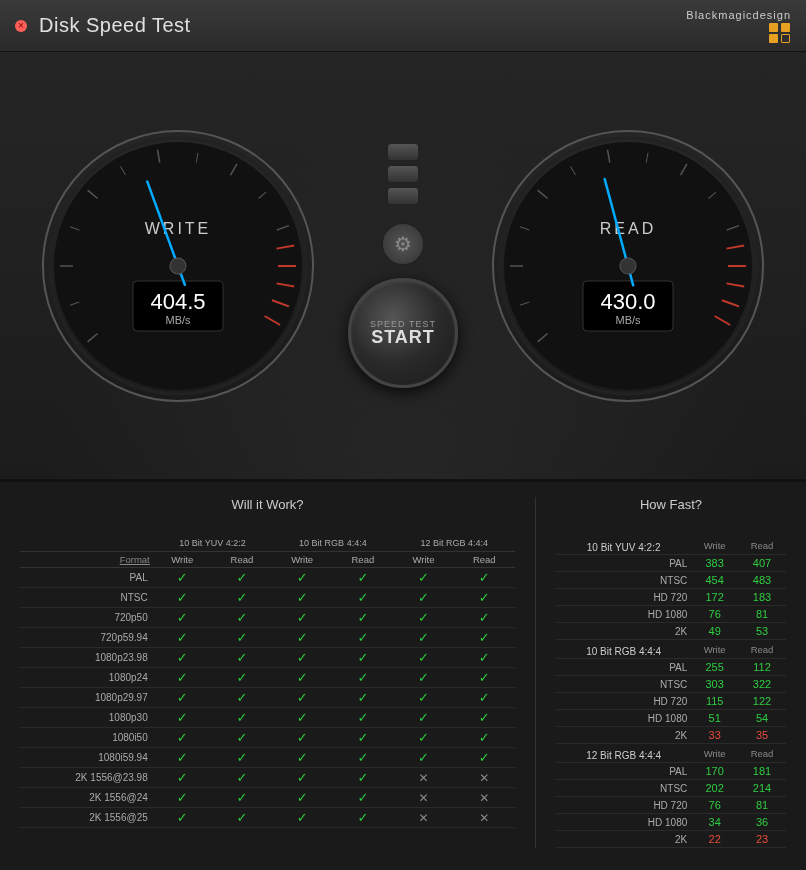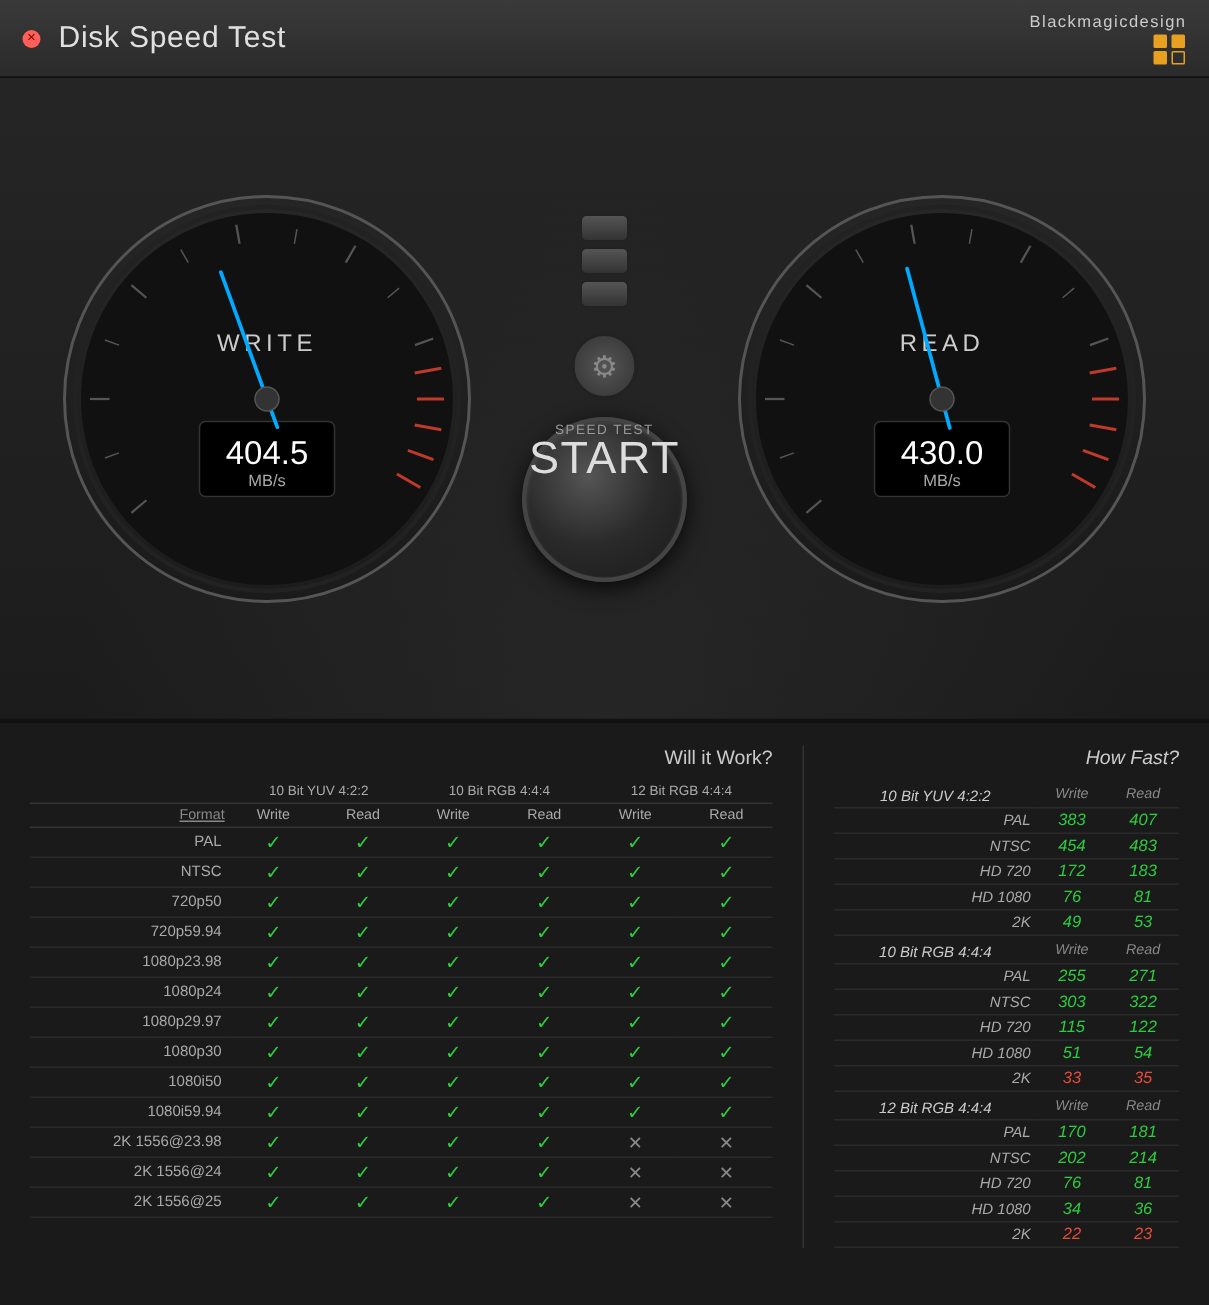--- a/index.html
+++ b/index.html
@@ -160,33 +160,33 @@
     .start-btn {
       width: 110px;
       height: 110px;
       background: radial-gradient(circle at 40% 35%, #555 0%, #2a2a2a 50%, #1a1a1a 100%);
       border-radius: 50%;
       border: 3px solid #444;
       box-shadow: 0 4px 15px rgba(0,0,0,0.8), inset 0 1px 3px rgba(255,255,255,0.1);
       display: flex;
       flex-direction: column;
       align-items: center;
-      justify-content: flex-start;
+      justify-content: center;
       cursor: pointer;
       color: #ccc;
     }
     .start-btn .speed-test-label {
       font-size: 9px;
       letter-spacing: 1px;
       color: #999;
       text-transform: uppercase;
     }
     .start-btn .start-label {
-      font-size: 30px;
-      font-weight: 400;
+      font-size: 18px;
+      font-weight: 700;
       color: #ddd;
       letter-spacing: 1px;
       margin-top: -2px;
     }
 
     
     .data-section {
       background: #1a1a1a;
       padding: 15px 20px;
       display: flex;
@@ -195,22 +195,22 @@
     }
 
     
     .will-it-work {
       flex: 1;
       min-width: 0;
     }
     .section-title {
       color: #ccc;
       font-size: 13px;
-      text-align: right;
-      margin-bottom: 8px;
+      text-align: center;
+      margin-bottom: 24px;
       font-weight: 300;
     }
     .will-table {
       width: 100%;
       border-collapse: collapse;
       font-size: 10.5px;
     }
     .will-table th {
       color: #aaa;
       font-weight: 400;
@@ -233,21 +233,20 @@
       padding-right: 5px;
       font-size: 10px;
     }
     .check { color: #2ecc40; font-size: 13px; }
     .cross { color: #888; font-size: 12px; }
 
     
     .how-fast {
       width: 230px;
       flex-shrink: 0;
-      font-style: italic;
     }
     .fast-table {
       width: 100%;
       border-collapse: collapse;
       font-size: 10.5px;
     }
     .fast-table .group-header {
       color: #aaa;
       font-size: 10px;
       font-weight: 500;
@@ -602,21 +601,21 @@
       <td><span class="val-green">53</span></td>
     </tr>
           <tr>
     <td class="group-header" colspan="1" style="color:#ccc;font-size:10px;padding-top:6px;">10 Bit RGB 4:4:4</td>
     <td class="col-header">Write</td>
     <td class="col-header">Read</td>
   </tr>
           <tr>
       <td class="row-label">PAL</td>
       <td><span class="val-green">255</span></td>
-      <td><span class="val-green">271</span></td>
+      <td><span class="val-green">112</span></td>
     </tr>
           <tr>
       <td class="row-label">NTSC</td>
       <td><span class="val-green">303</span></td>
       <td><span class="val-green">322</span></td>
     </tr>
           <tr>
       <td class="row-label">HD 720</td>
       <td><span class="val-green">115</span></td>
       <td><span class="val-green">122</span></td>

